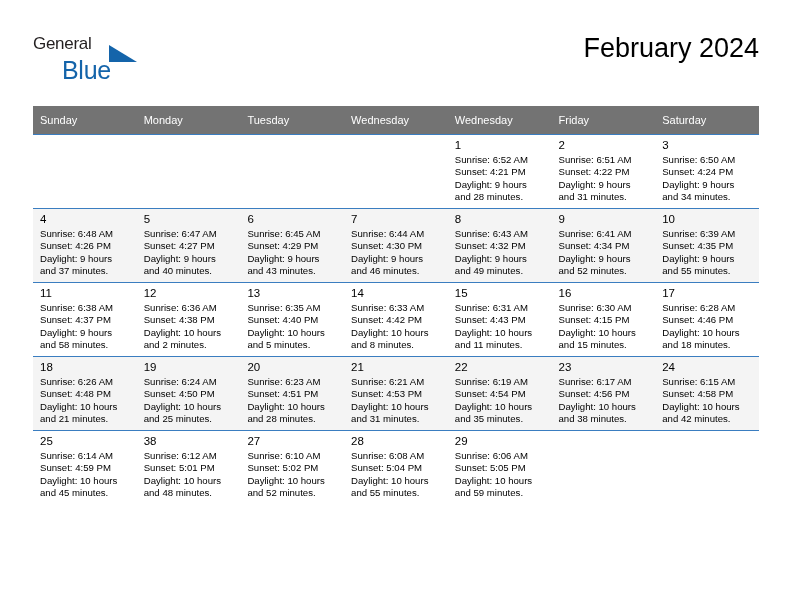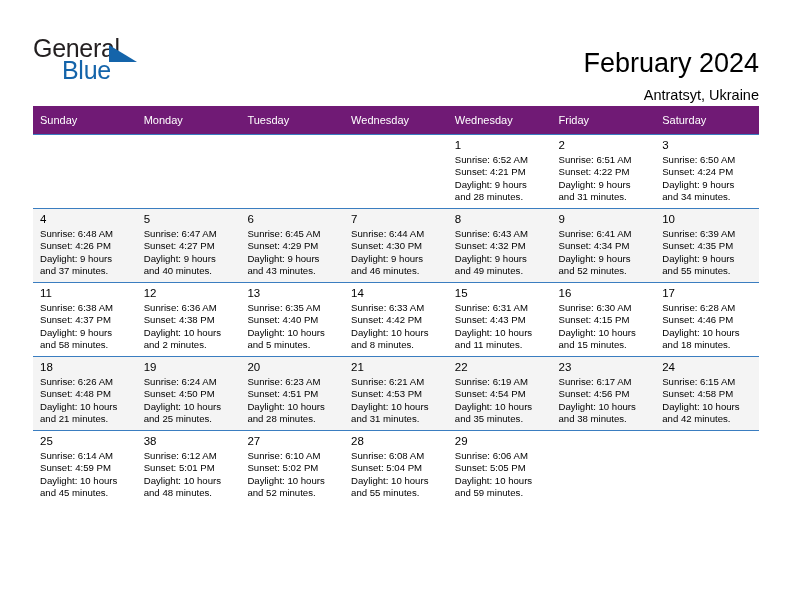--- a/index.html
+++ b/index.html
@@ -33,21 +33,21 @@
     position: absolute;
     left: 0;
     top: 2px;
     width: 200px;
     height: 60px;
   }
   .brand-general {
     position: absolute;
     left: 0;
     top: 0;
-    font-size: 25px;
+    font-size: 17px;
     letter-spacing: -0.3px;
     color: #231f20;
     font-family: "Liberation Sans", sans-serif;
   }
   .brand-blue {
     position: absolute;
     left: 29px;
     top: 22px;
     font-size: 25px;
     letter-spacing: -0.3px;
@@ -61,22 +61,21 @@
     top: 11px;
     width: 0;
     height: 0;
     border-left: 28px solid #1464aa;
     border-top: 17px solid transparent;
   }
 
   .title-block {
     position: absolute;
     right: 0;
-    top: 15px;
-    text-align: right;
+    top: 0;
   }
   .cal-title {
     font-size: 27px;
     line-height: 32px;
     color: #000000;
     font-weight: normal;
     margin: 0;
     font-family: "Liberation Sans", sans-serif;
   }
   .cal-subtitle {
@@ -90,21 +89,21 @@
   
   .calendar {
     position: absolute;
     left: 33px;
     top: 106px;
     width: 726px;
     border-collapse: collapse;
     table-layout: fixed;
   }
   .calendar th {
-    background: #701a75;
+    background: #737373;
     color: #ffffff;
     font-size: 11px;
     font-weight: normal;
     text-align: left;
     padding: 5px 0 5px 7px;
     height: 18px;
     vertical-align: middle;
     font-family: "Liberation Sans", sans-serif;
   }
   .calendar td {
@@ -149,21 +148,20 @@
   <div class="header">
 
     <div class="brand">
       <span class="brand-general">General</span>
       <span class="brand-triangle"></span>
       <span class="brand-blue">Blue</span>
     </div>
 
     <div class="title-block">
       <div class="cal-title">February 2024</div>
-      <div class="cal-subtitle">Antratsyt, Ukraine</div>
     </div>
 
   </div>
 
   <table class="calendar">
     <thead>
       <tr>
         <th>Sunday</th>
         <th>Monday</th>
         <th>Tuesday</th>

